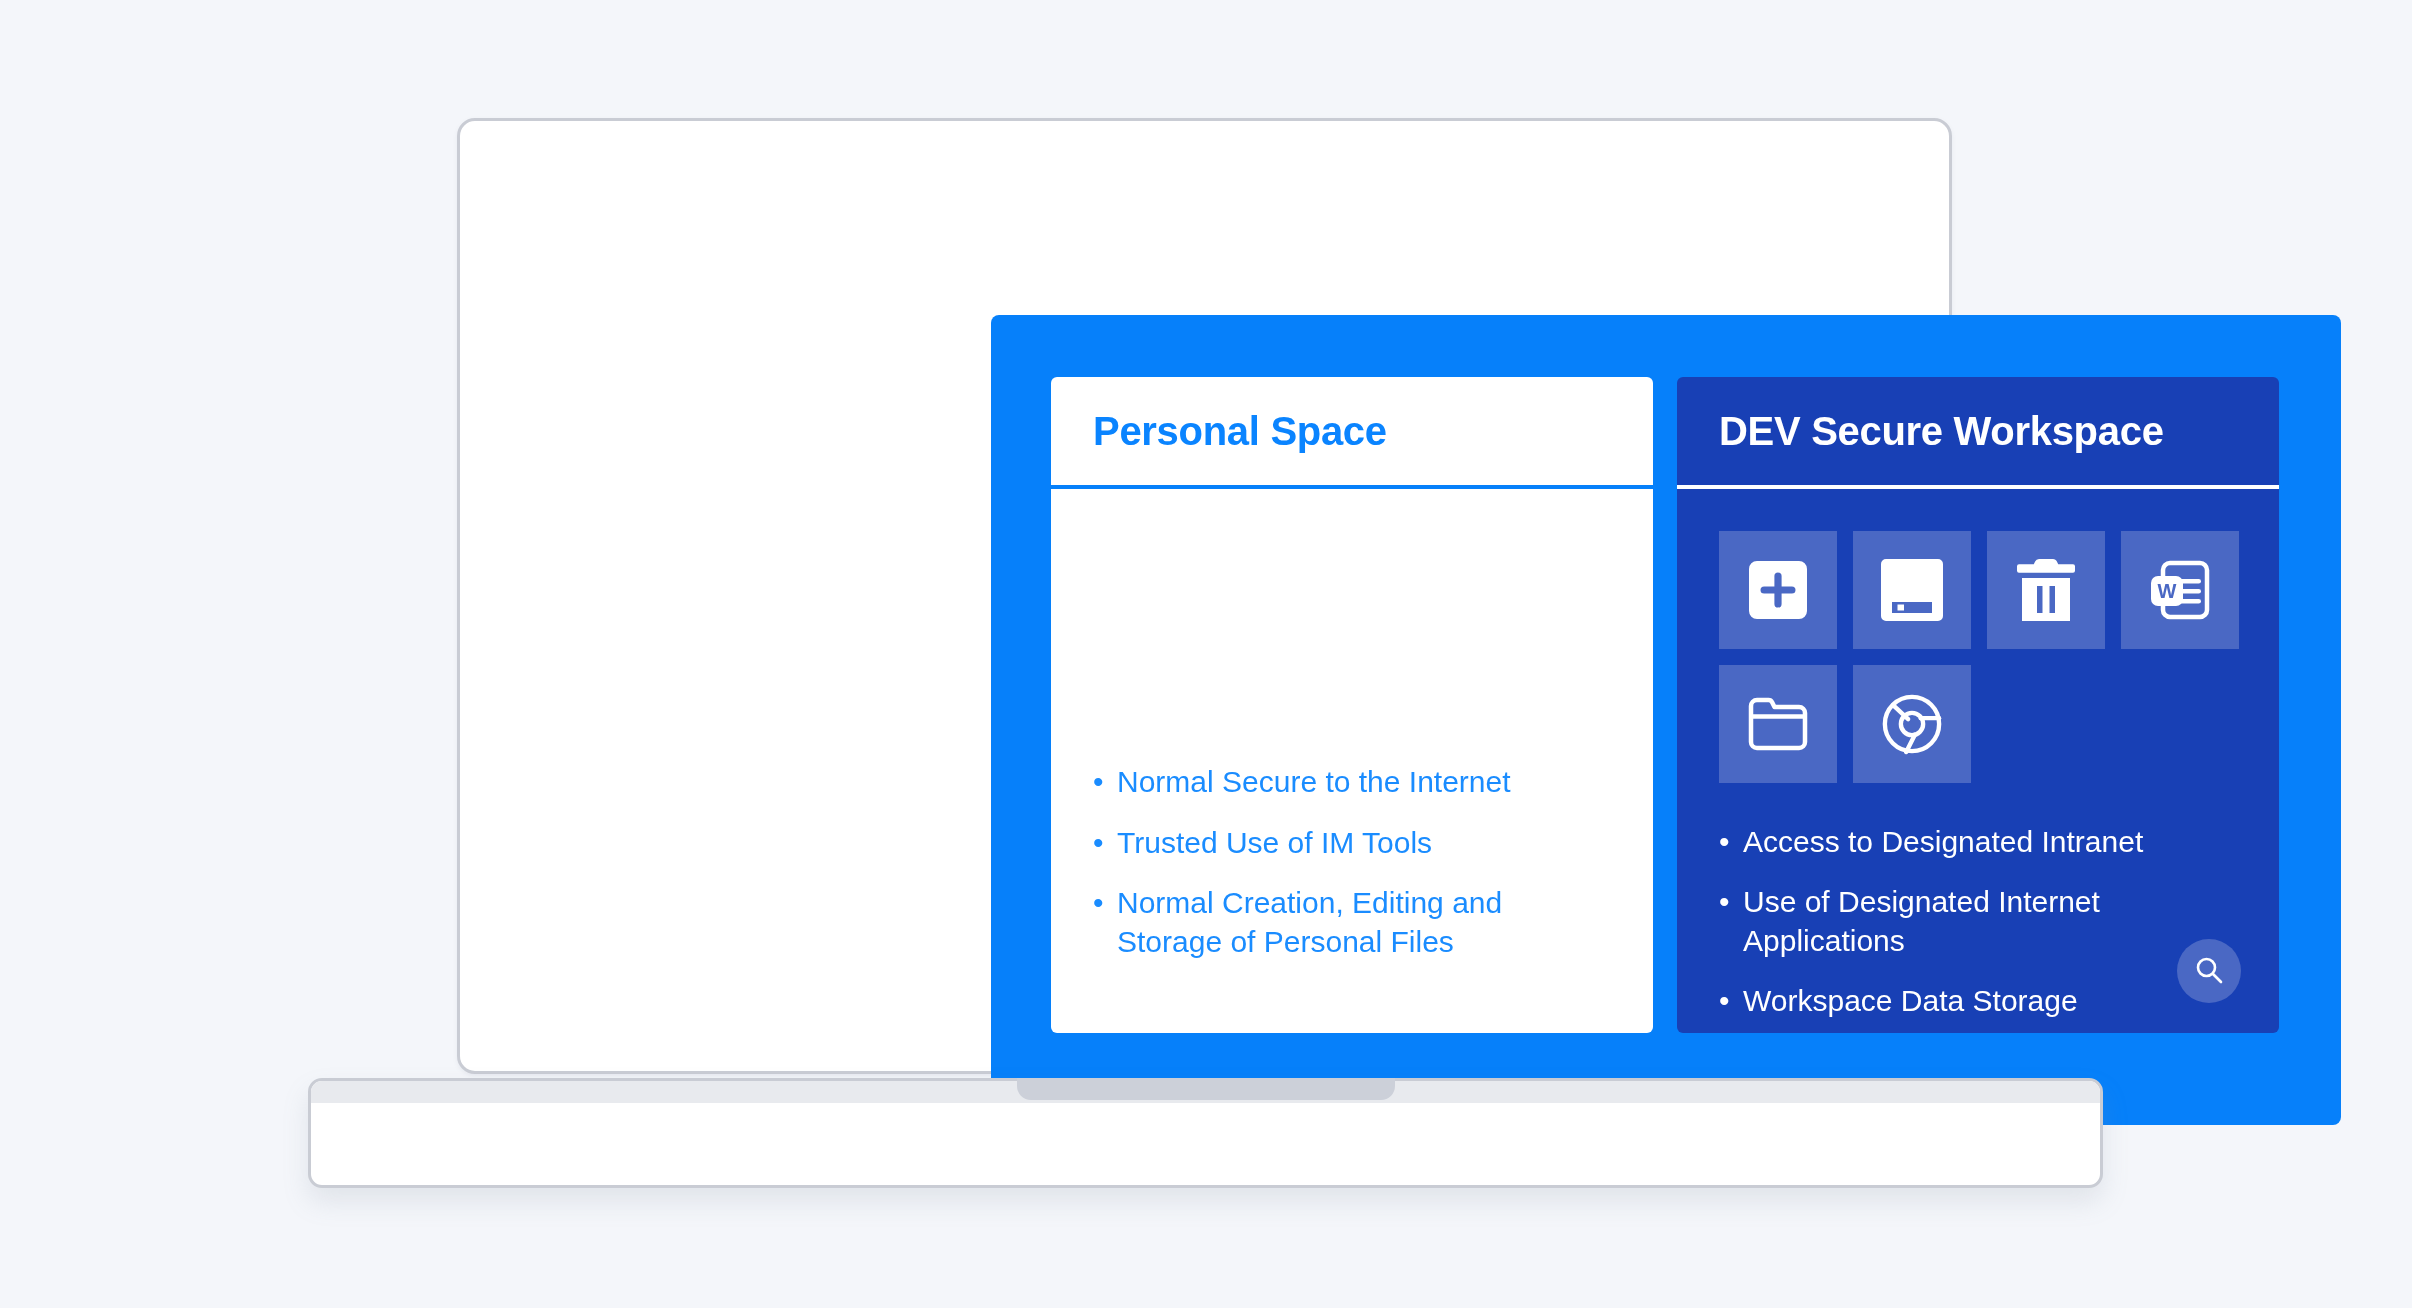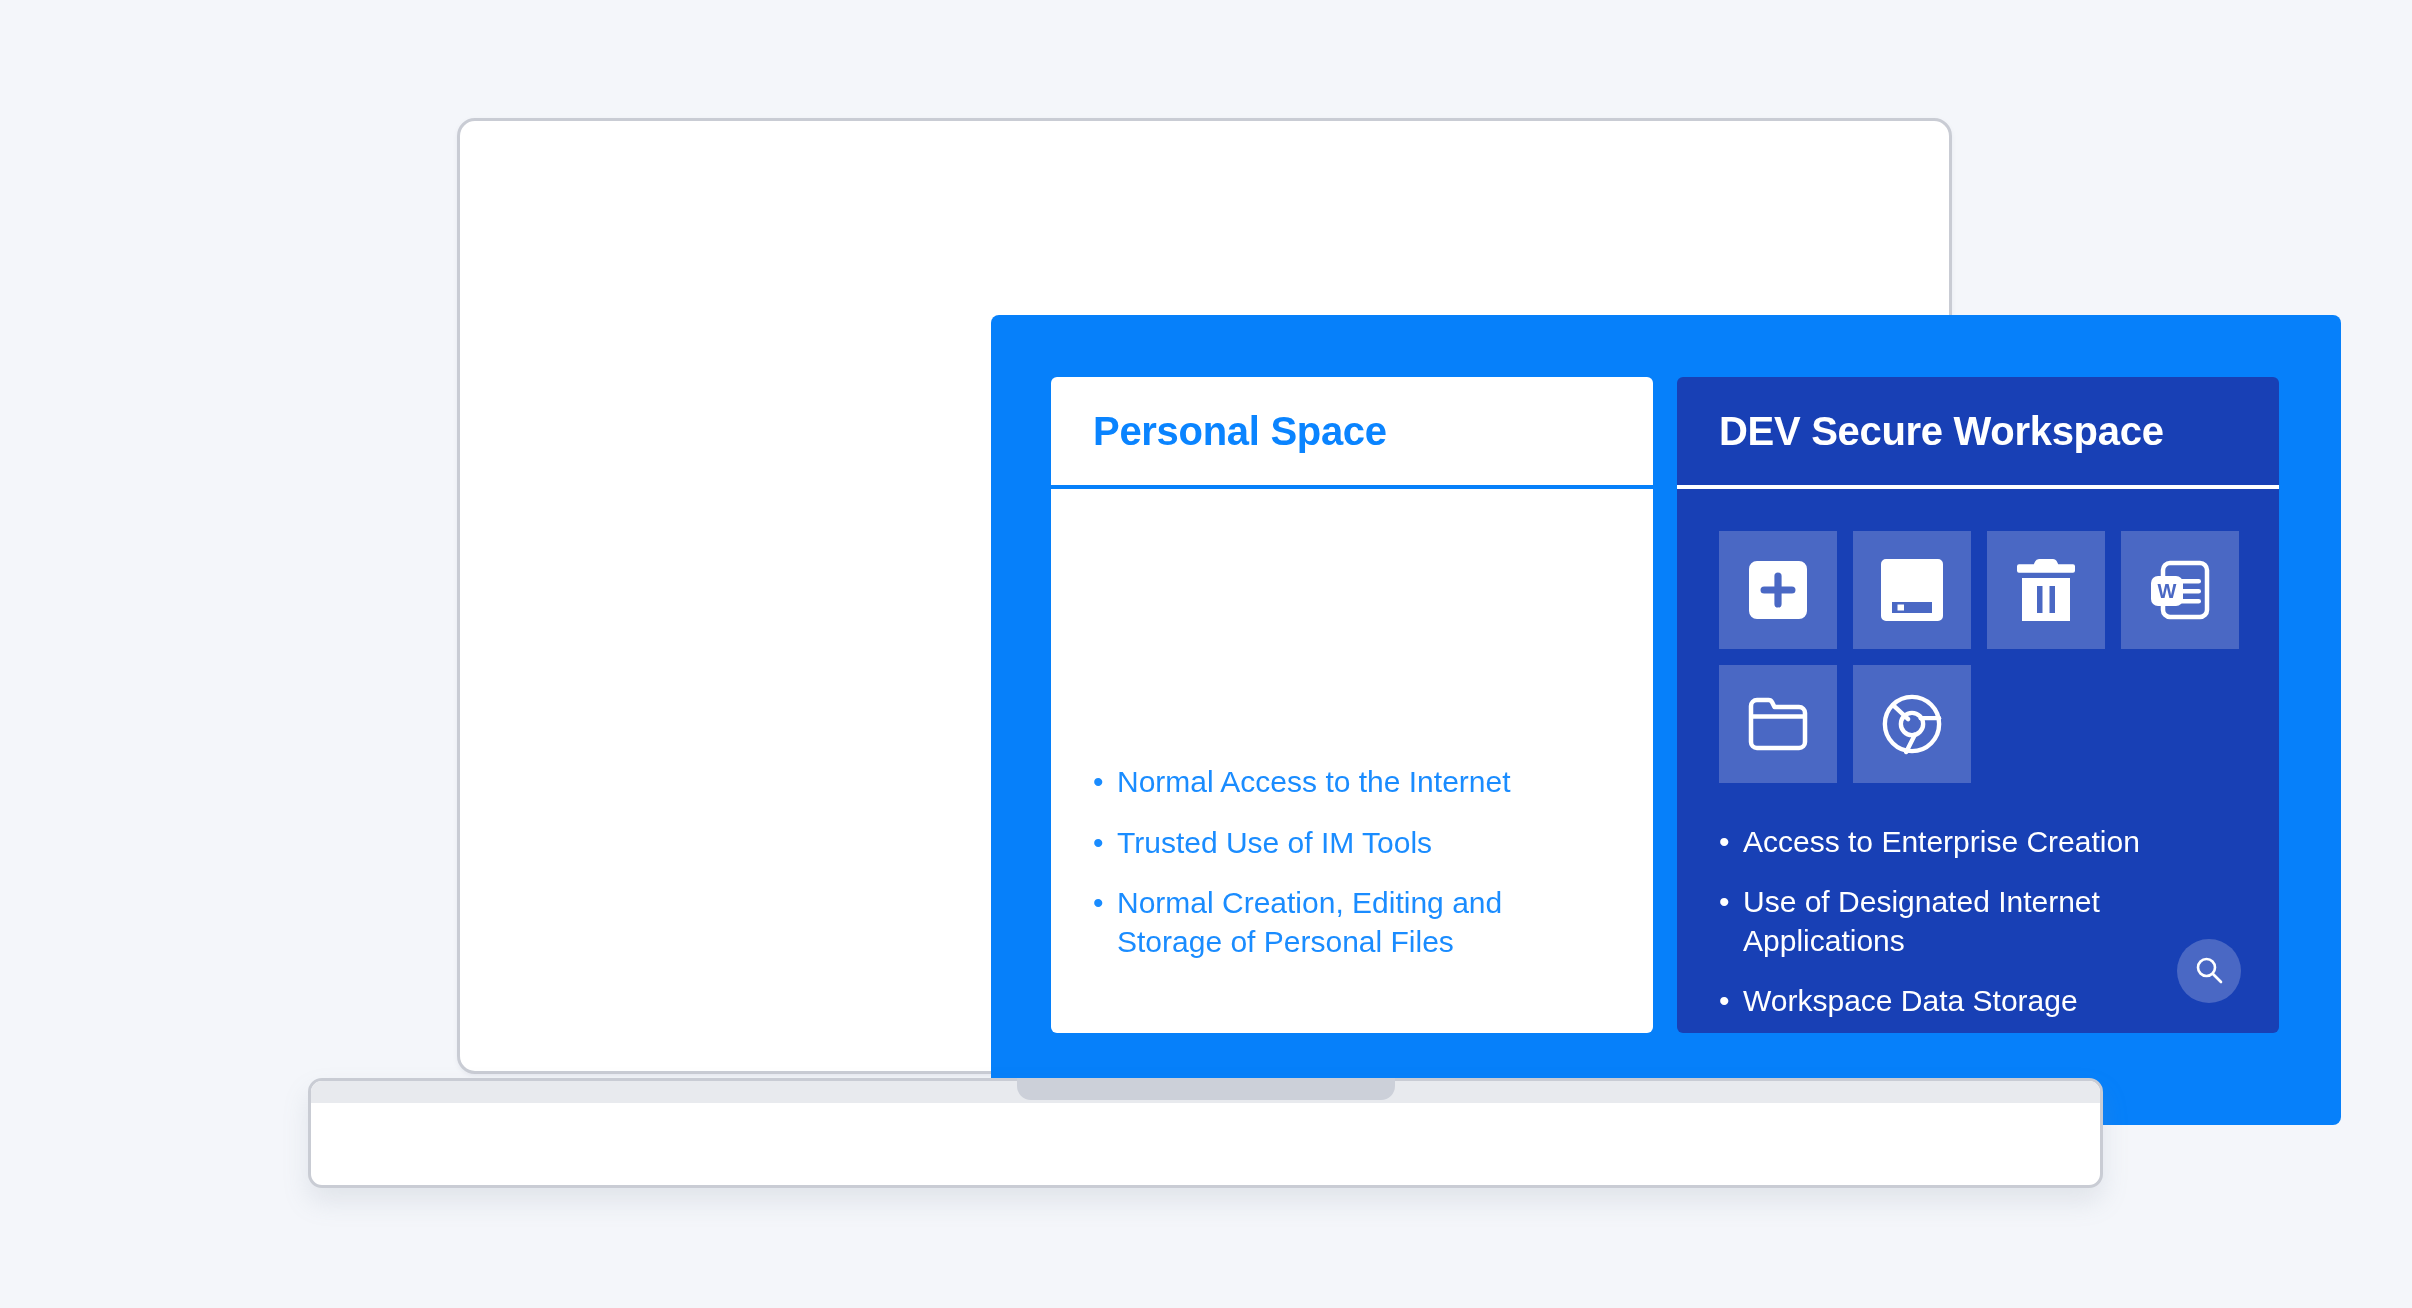--- a/index.html
+++ b/index.html
@@ -219,21 +219,21 @@
     <div class="app-panel">
 
       <div class="card card-personal">
         <div class="card-header">
           <span class="title-personal">Personal Space</span>
         </div>
         <div class="card-body">
           <ul class="bullets bullets-personal">
             <li>
               <span class="bullet-dot">•</span>
-              <span class="bullet-text">Normal Access to the Internet</span>
+              <span class="bullet-text">Normal Secure to the Internet</span>
             </li>
             <li>
               <span class="bullet-dot">•</span>
               <span class="bullet-text">Trusted Use of IM Tools</span>
             </li>
             <li>
               <span class="bullet-dot">•</span>
               <span class="bullet-text">Normal Creation, Editing and Storage of Personal Files</span>
             </li>
           </ul>
@@ -305,21 +305,21 @@
                   <path d="M26 61 L35 43" stroke="#ffffff" stroke-width="4.5" stroke-linecap="round"></path>
                 </svg>
               </span>
             </div>
 
           </div>
 
           <ul class="bullets bullets-secure">
             <li>
               <span class="bullet-dot">•</span>
-              <span class="bullet-text">Access to Enterprise Creation</span>
+              <span class="bullet-text">Access to Designated Intranet</span>
             </li>
             <li>
               <span class="bullet-dot">•</span>
               <span class="bullet-text">Use of Designated Internet Applications</span>
             </li>
             <li>
               <span class="bullet-dot">•</span>
               <span class="bullet-text">Workspace Data Storage</span>
             </li>
           </ul>

